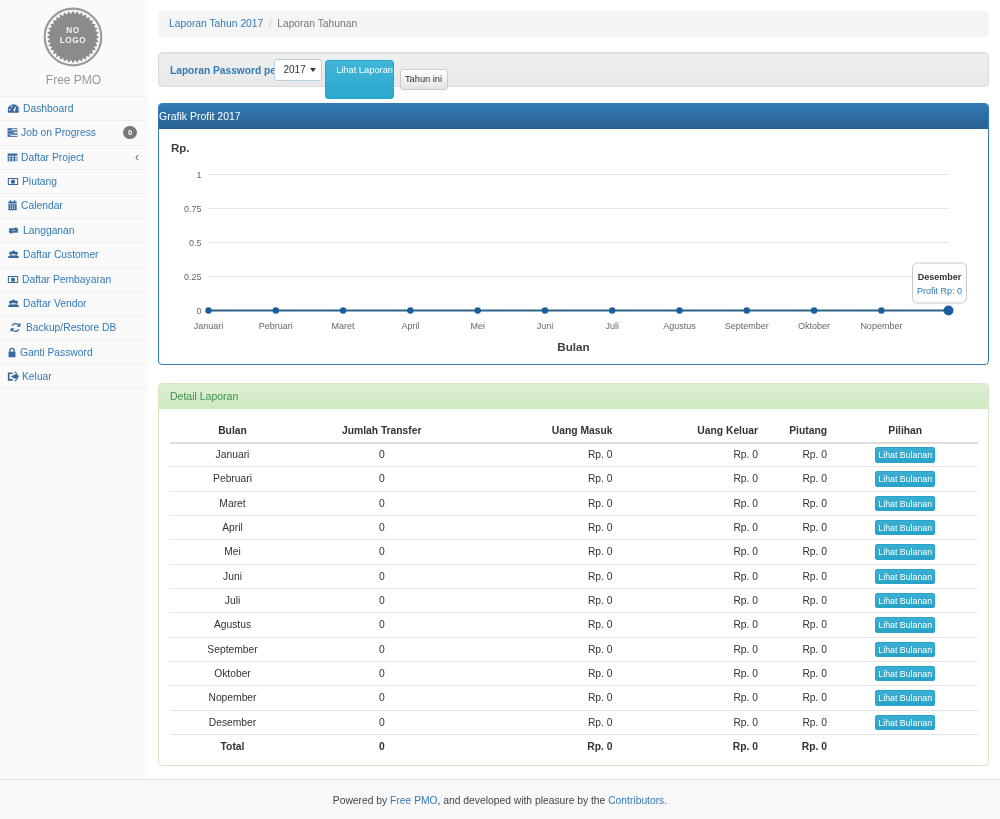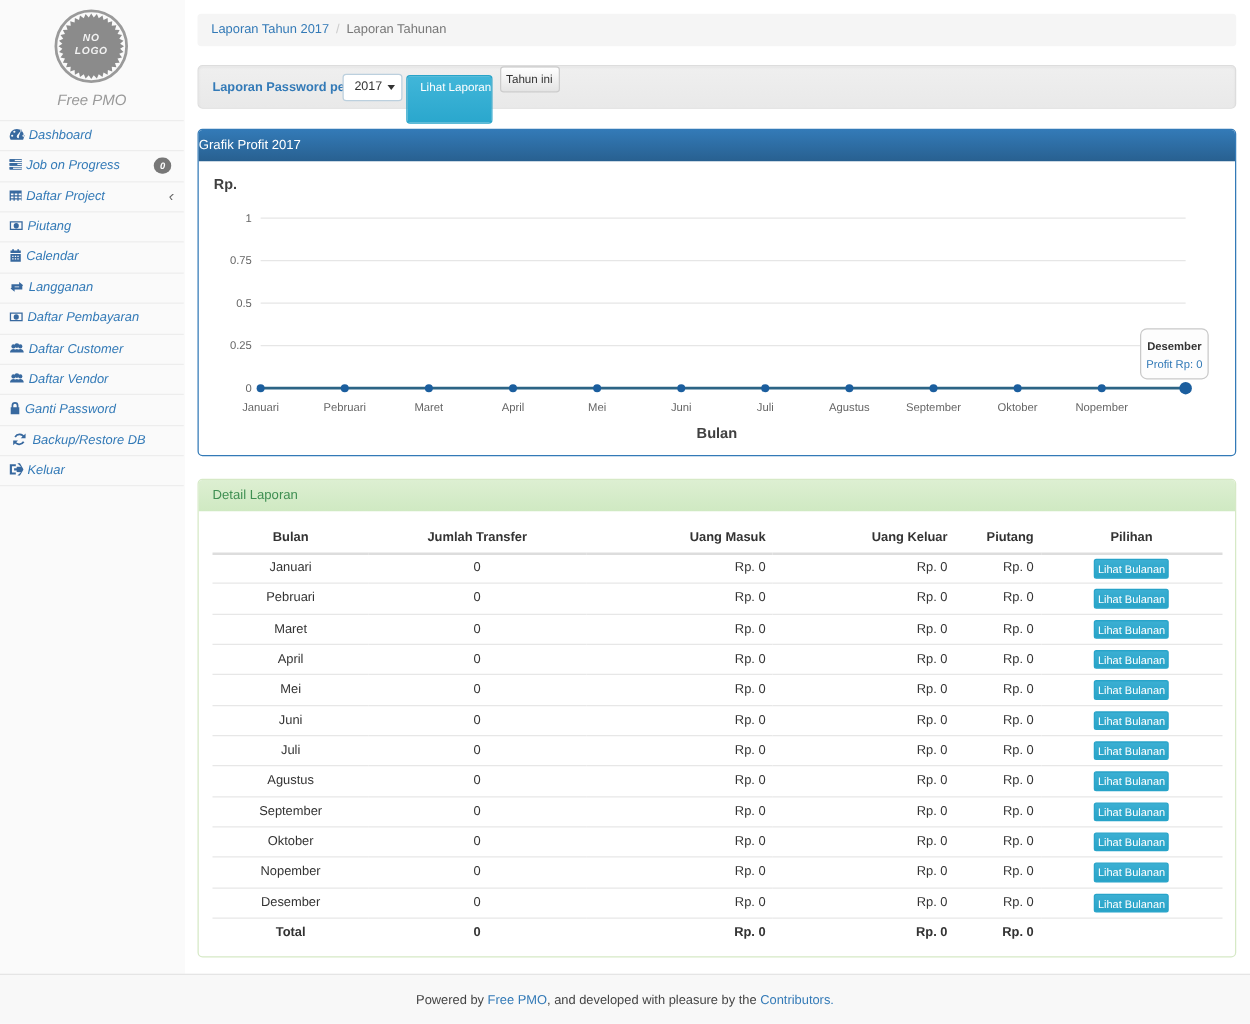--- a/index.html
+++ b/index.html
@@ -1,35 +1,35 @@
 <!DOCTYPE html>
 <html><head>
 <meta charset="utf-8">
 <style>
 * { margin:0; padding:0; box-sizing:border-box; }
 html,body { width:1000px; height:819px; font-family:"Liberation Sans",sans-serif; background:#fff; overflow:hidden; }
 a { text-decoration:none; color:#337ab7; }
-#sidebar { position:absolute; left:0; top:0; width:180px; height:780px; background:#fafafa; border-right:1px solid #14b8a6;font-style:italic; }
+#sidebar { position:absolute; left:0; top:0; width:180px; height:780px; background:#fafafa; border-right:1px solid #14b8a6; }
 #logo { position:absolute; left:43px; top:7px; }
 #brand { position:absolute; top:73px; left:0; width:147px; text-align:center; font-size:12px; color:#999; }
 #menu { position:absolute; top:96px; left:0; width:147px; list-style:none; border-top:1px solid #ededed; }
 #menu li { height:24.36px; line-height:23.3px; border-bottom:1px solid #ededed; padding-left:7px; font-size:10.3px; color:#337ab7; white-space:nowrap; position:relative; }
 #menu li svg { vertical-align:-2px; margin-right:3px; }
 .badge0 { position:absolute; right:10px; top:5px; background:#777; color:#fff; font-size:7.5px; font-weight:bold; border-radius:7px; width:14px; height:13px; line-height:13px; text-align:center; }
 .chev { position:absolute; right:8px; top:0px; color:#666; font-size:12px; }
 #content { position:absolute; left:148px; top:0; width:852px; height:780px; background:#fff; }
 #crumb { position:absolute; left:10px; top:10.5px; width:831px; height:26px; background:#f5f5f5; border-radius:3px; line-height:26px; padding-left:11px; font-size:10.3px; color:#777; }
 #crumb .sep { color:#ccc; padding:0 5.5px; }
 #well { position:absolute; left:10px; top:52px; width:831px; height:35px; background:linear-gradient(to bottom,#efefef,#e9e9e9); border:1px solid #ddd; border-radius:4px; box-shadow:inset 0 1px 2px rgba(0,0,0,.05); }
 #well .lbl { position:absolute; left:11px; top:7px; line-height:22px; font-size:10.2px; font-weight:bold; color:#337ab7; }
 #well .sel { position:absolute; left:114.5px; top:6px; width:48px; height:22px; background:#fff; border:1px solid #bcd0de; border-radius:3px; font-size:10px; color:#333; line-height:20px; padding-left:9px; }
 #well .sel .caret { position:absolute; right:4.5px; top:8px; width:0; height:0; border-left:3.5px solid transparent; border-right:3.5px solid transparent; border-top:4px solid #333; }
 .btn { display:inline-block; text-align:center; font-size:10.3px; border-radius:3px; }
 #btn-lihat { position:absolute; left:166px; top:7px; width:69px; height:39px; line-height:19.5px; font-size:9.3px; color:#fff; background:linear-gradient(to bottom,#41b6d9,#2aa7cd); border:1px solid #28a4c9;text-align:right; }
-#btn-tahun { position:absolute; left:240.5px; top:0; width:48px; height:21px; line-height:19.5px; font-size:9.3px; color:#333; background:linear-gradient(to bottom,#fff,#e4e4e4); border:1px solid #ccc; }
+#btn-tahun { position:absolute; left:240.5px; top:16px; width:48px; height:21px; line-height:19.5px; font-size:9.3px; color:#333; background:linear-gradient(to bottom,#fff,#e4e4e4); border:1px solid #ccc; }
 .panel { position:absolute; left:10px; width:831px; border-radius:4px; background:#fff; }
 #chartp { top:103px; height:262px; border:1px solid #337ab7; }
 #chartp .hd { height:25px; line-height:25px; color:#fff; font-size:10.5px; background:linear-gradient(to bottom,#337ab7,#286090); border-radius:3px 3px 0 0; }
 #detailp { top:383px; height:383px; border:1px solid #d6e9c6; }
 #detailp .hd { height:25px; line-height:25px; padding-left:11px; color:#3f8f52; font-size:10.5px; background:linear-gradient(to bottom,#ddefd2,#cfe9c2); border-radius:3px 3px 0 0; }
 table { border-collapse:collapse; margin:10px 0 0 11px; width:808px; font-size:10.3px; color:#333; table-layout:fixed; }
 th { font-weight:bold; border-bottom:2px solid #ddd; height:23.5px; vertical-align:middle; }
 td { border-top:1px solid #e7e7e7; height:24.33px; vertical-align:middle; }
 th.c,td.c { text-align:center; }
 th.r,td.r { text-align:right; padding-right:5.5px; }
@@ -64,46 +64,46 @@
         </svg>Daftar Project<span class="chev">‹</span></li>
     <li><svg width="12" height="11" viewBox="0 0 17 16" fill="#38699f">
           <path d="M1 3h15v10H1zm1.5 1.5v7h12v-7zM8.5 5a3 3.2 0 0 1 0 6.4A3 3.2 0 0 1 8.5 5z" fill-rule="evenodd"></path>
         </svg>Piutang</li>
     <li><svg width="11" height="11" viewBox="0 0 16 16" fill="#38699f">
           <path d="M2 2h2V.5h2V2h4V.5h2V2h2v3H2zM2 6h12v9H2zm2 2v1.6h1.6V8zm3 0v1.6h1.6V8zm3 0v1.6h1.6V8zM4 11v1.6h1.6V11zm3 0v1.6h1.6V11zm3 0v1.6h1.6V11z" fill-rule="evenodd"></path>
         </svg>Calendar</li>
     <li><svg width="13" height="11" viewBox="0 0 18 15" fill="#38699f">
           <path d="M3 10V4.5h8.5V2.2L16 5.8l-4.5 3.6V7H5.5v3zM15 5v5.5H6.5v2.3L2 9.2l4.5-3.6V8h6.5V5z"></path>
         </svg>Langganan</li>
+    <li><svg width="13" height="11" viewBox="0 0 18 16" fill="#38699f">
+          <circle cx="5" cy="6" r="2.4"></circle>
+          <circle cx="13" cy="6" r="2.4"></circle>
+          <circle cx="9" cy="5" r="2.8"></circle>
+          <path d="M1 13c0-2.6 1.8-4 4-4 .9 0 1.7.2 2.3.7C8 9.2 8.5 9 9 9s1 .2 1.7.7C11.3 9.2 12.1 9 13 9c2.2 0 4 1.4 4 4z"></path>
+        </svg>Daftar Customer</li>
     <li><svg width="12" height="11" viewBox="0 0 17 16" fill="#38699f">
           <path d="M1 3h15v10H1zm1.5 1.5v7h12v-7zM8.5 5a3 3.2 0 0 1 0 6.4A3 3.2 0 0 1 8.5 5z" fill-rule="evenodd"></path>
         </svg>Daftar Pembayaran</li>
     <li><svg width="13" height="11" viewBox="0 0 18 16" fill="#38699f">
           <circle cx="5" cy="6" r="2.4"></circle>
           <circle cx="13" cy="6" r="2.4"></circle>
           <circle cx="9" cy="5" r="2.8"></circle>
           <path d="M1 13c0-2.6 1.8-4 4-4 .9 0 1.7.2 2.3.7C8 9.2 8.5 9 9 9s1 .2 1.7.7C11.3 9.2 12.1 9 13 9c2.2 0 4 1.4 4 4z"></path>
-        </svg>Daftar Customer</li>
-    <li><svg width="13" height="11" viewBox="0 0 18 16" fill="#38699f">
-          <circle cx="5" cy="6" r="2.4"></circle>
-          <circle cx="13" cy="6" r="2.4"></circle>
-          <circle cx="9" cy="5" r="2.8"></circle>
-          <path d="M1 13c0-2.6 1.8-4 4-4 .9 0 1.7.2 2.3.7C8 9.2 8.5 9 9 9s1 .2 1.7.7C11.3 9.2 12.1 9 13 9c2.2 0 4 1.4 4 4z"></path>
         </svg>Daftar Vendor</li>
-    <li><svg width="10" height="11" viewBox="0 0 14 16" fill="#38699f">
-          <path d="M3 7V5a4 4 0 0 1 8 0v2h1v8H2V7zm2 0h4V5a2 2 0 0 0-4 0z" fill-rule="evenodd"></path>
-        </svg>Ganti Password</li>
     <li style="padding-left:10px;"><svg width="11" height="11" viewBox="0 0 16 16">
           <g stroke="#38699f" stroke-width="2" fill="none">
             <path d="M13.6 5.8A6 6 0 0 0 3 5.2"></path>
             <path d="M2.4 10.2a6 6 0 0 0 10.6.6"></path>
           </g>
           <polygon points="15.2,1.2 15.2,6.8 9.6,6.8" fill="#38699f"></polygon>
           <polygon points="0.8,14.8 0.8,9.2 6.4,9.2" fill="#38699f"></polygon>
         </svg><span style="margin-left:2px">Backup/Restore DB</span></li>
+    <li><svg width="10" height="11" viewBox="0 0 14 16" fill="#38699f">
+          <path d="M3 7V5a4 4 0 0 1 8 0v2h1v8H2V7zm2 0h4V5a2 2 0 0 0-4 0z" fill-rule="evenodd"></path>
+        </svg>Ganti Password</li>
     <li><svg width="12" height="11" viewBox="0 0 17 16" fill="#38699f">
           <path d="M1 2h7v2.5H3.5v7H8V14H1zM9 5l5-.2L9.8 1h3L17 8l-4.2 7h-3L14 11.2 9 11z"></path>
           <path d="M6 6.8h6v2.4H6z"></path>
         </svg>Keluar</li>
   </ul>
 </div>
 <div id="content">
   <div id="crumb"><a>Laporan Tahun 2017</a><span class="sep">/</span>Laporan Tahunan</div>
   <div id="well">
     <span class="lbl">Laporan Password per</span>

